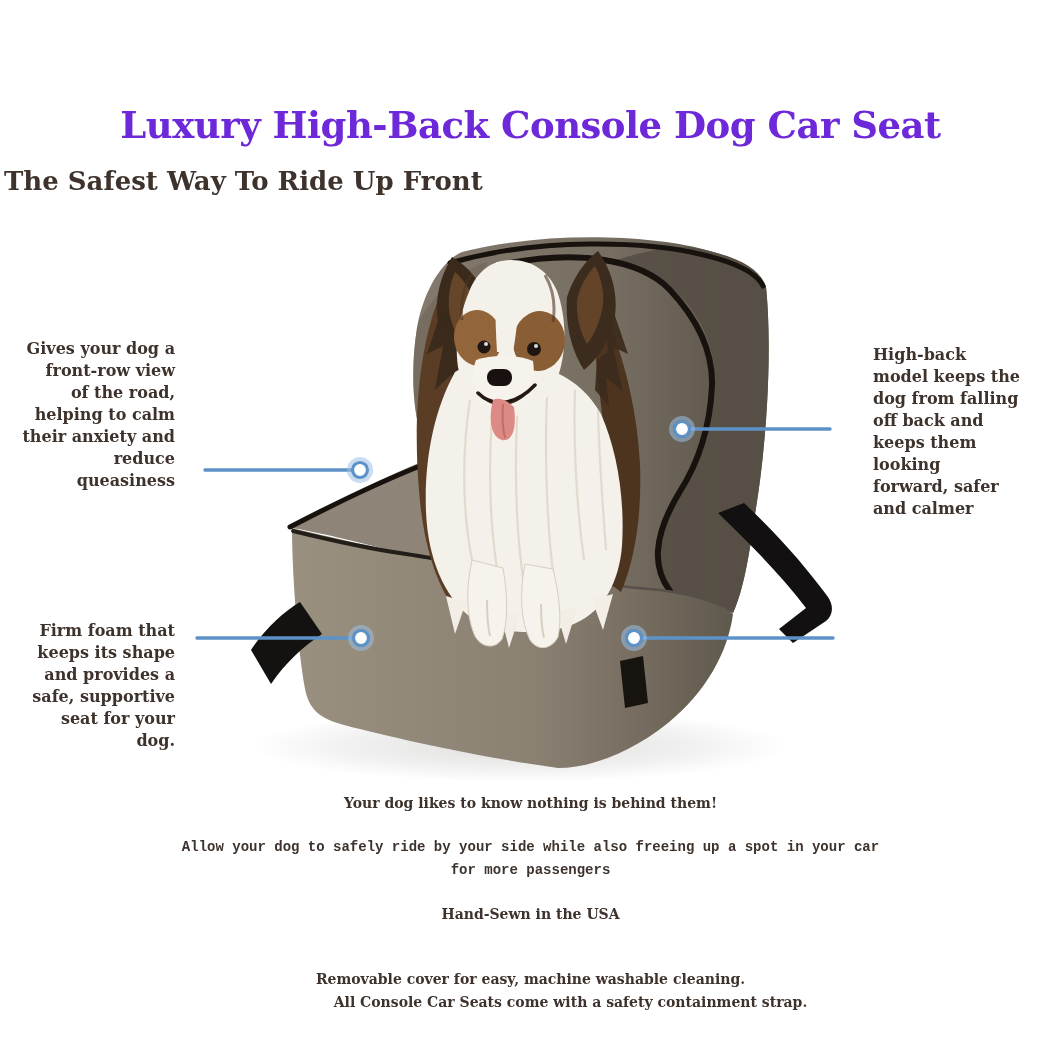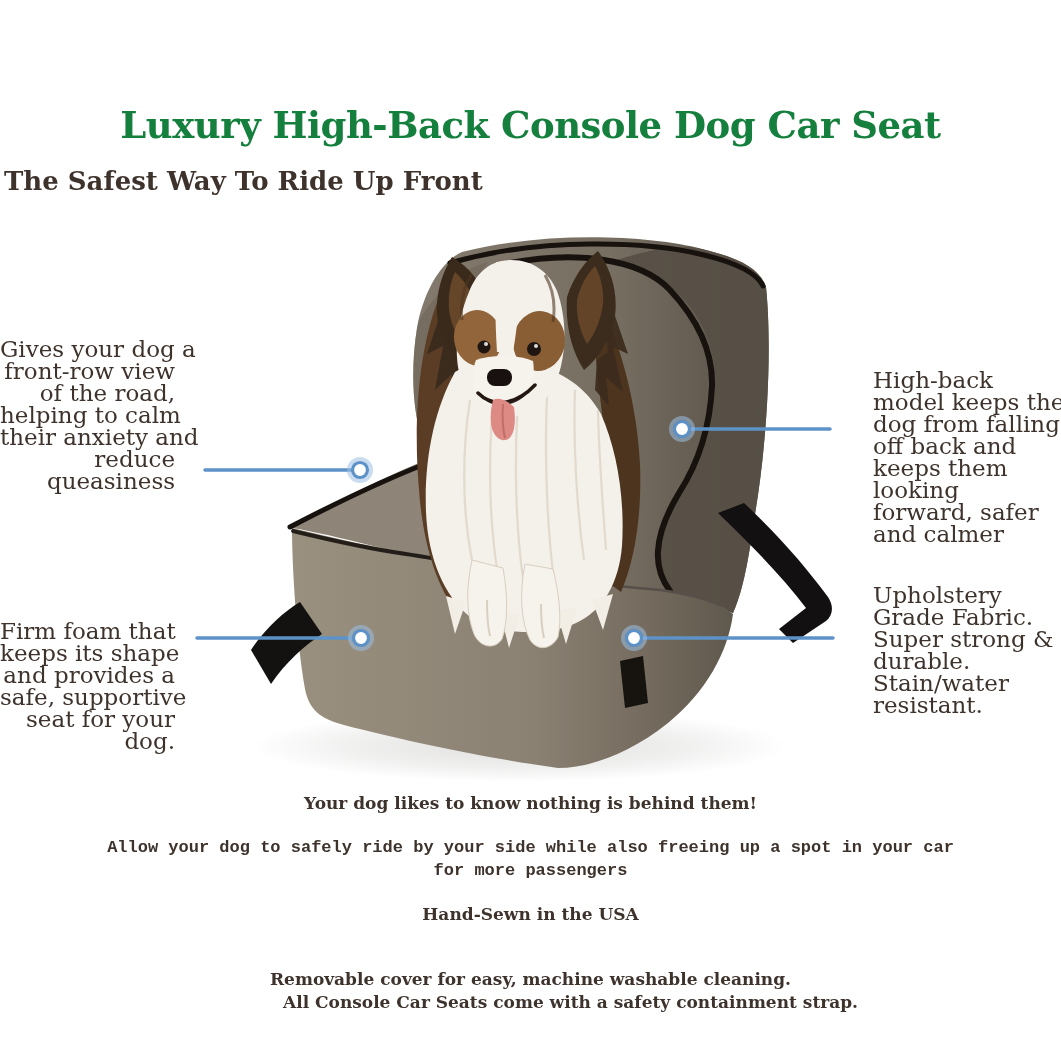--- a/index.html
+++ b/index.html
@@ -2,40 +2,40 @@
 <html><head>
 <meta charset="utf-8">
 <style>
   html,body{margin:0;padding:0;background:#ffffff;}
   .canvas{
     position:relative;width:1061px;height:1061px;background:#ffffff;overflow:hidden;
     font-family:"DejaVu Serif","Liberation Serif",serif;color:#3e332c;
   }
   .page-title{
     position:absolute;top:102px;left:0;width:100%;margin:0;text-align:center;
-    font-size:37px;line-height:46px;font-weight:700;letter-spacing:-0.5px;color:#15803d;
+    font-size:37px;line-height:46px;font-weight:700;letter-spacing:-0.5px;color:#6d28d9;
   }
   .page-subtitle{
     position:absolute;top:160px;left:0;width:100%;margin:4px;text-align:left;
     font-size:26px;line-height:34px;font-weight:700;color:#3e332c;
   }
   .photo{position:absolute;top:0;left:0;}
   .callout{
-    position:absolute;font-weight:400;font-size:23px;line-height:22px;
+    position:absolute;font-weight:700;font-size:16px;line-height:22px;
     white-space:pre;color:#3e332c;
   }
   .co-left{left:0;width:175px;text-align:right;}
   .co-right{left:873px;width:188px;text-align:left;}
   .co-tl{top:338px;}
   .co-bl{top:582px;margin-top:38px;}
-  .co-tr{top:344px;margin-top:25px;}
+  .co-tr{top:344px;}
   .co-br{top:584px;}
   .benefit{
     position:absolute;left:0;width:1061px;text-align:center;font-weight:700;
-    font-size:17px;line-height:23px;white-space:pre;color:#3e332c;
+    font-size:14px;line-height:23px;white-space:pre;color:#3e332c;
   }
   .b1{top:792px;} .b2{top:836px;font-family:Liberation Mono, monospace;} .b3{top:903px;} .b4{top:968px;} .b5{top:991px;padding-left:40px;}
 </style>
 </head>
 <body>
 
 <div class="canvas">
 
   <h1 class="page-title">Luxury High-Back Console Dog Car Seat</h1>
   <h2 class="page-subtitle">The Safest Way To Ride Up Front</h2>
@@ -180,26 +180,20 @@
 seat for your
 dog.</div>
   <div class="callout co-right co-tr">High-back
 model keeps the
 dog from falling
 off back and
 keeps them
 looking
 forward, safer
 and calmer</div>
-  <div class="callout co-right co-br">Upholstery
-Grade Fabric.
-Super strong &amp;
-durable.
-Stain/water
-resistant.</div>
 
   <div class="benefit b1">Your dog likes to know nothing is behind them!</div>
   <div class="benefit b2">Allow your dog to safely ride by your side while also freeing up a spot in your car
 for more passengers</div>
   <div class="benefit b3">Hand-Sewn in the USA</div>
   <div class="benefit b4">Removable cover for easy, machine washable cleaning.</div>
   <div class="benefit b5">All Console Car Seats come with a safety containment strap.</div>
 
 </div>
 

